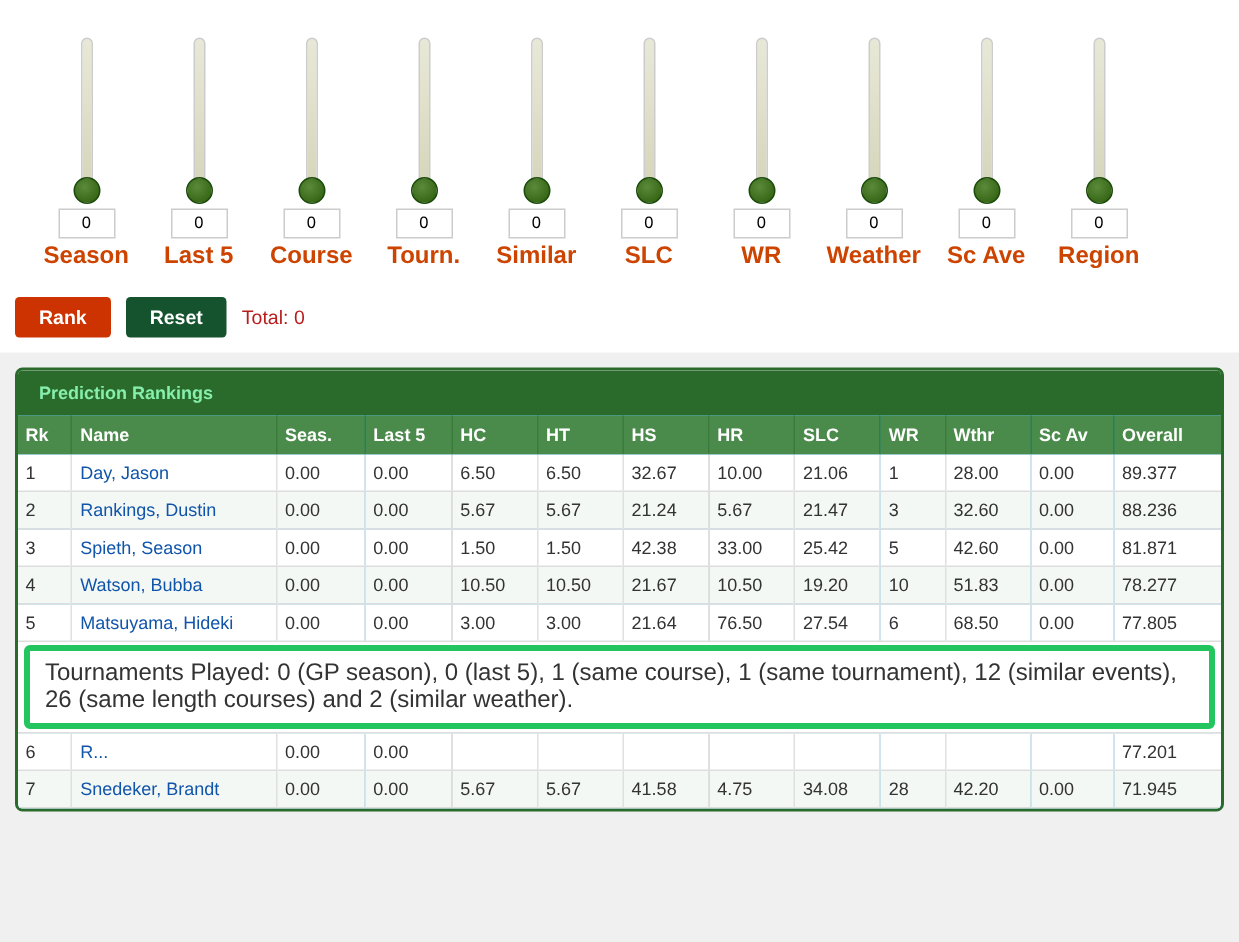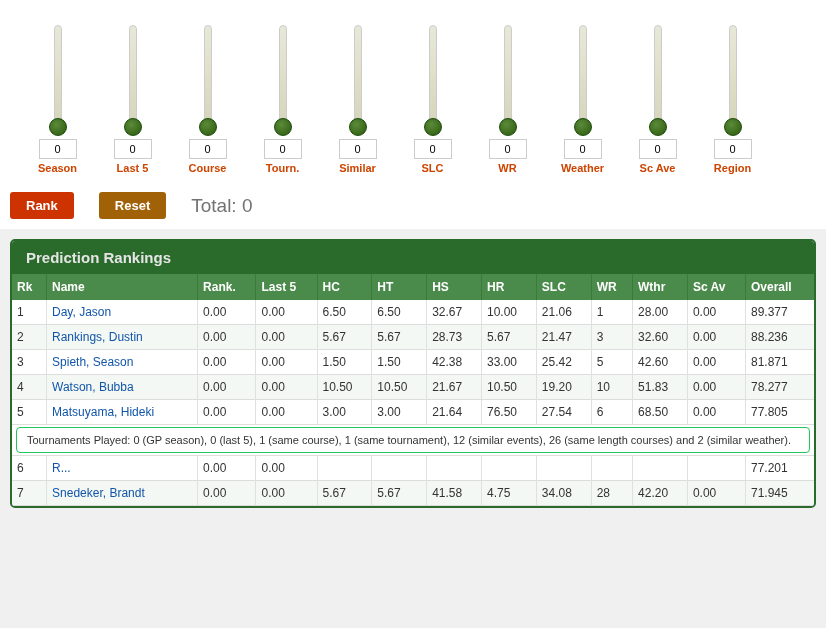--- a/index.html
+++ b/index.html
@@ -69,75 +69,75 @@
       border: 1px solid #ccc;
       text-align: center;
       font-size: 11px;
       margin-top: 4px;
       background: #fff;
       line-height: 20px;
     }
 
     .slider-label {
       color: #cc4400;
-      font-size: 11px;
+      font-size: 16px;
       font-weight: bold;
       margin-top: 3px;
       text-align: center;
     }
 
     
     .buttons-row {
       display: flex;
       align-items: center;
-      gap: 25px;
+      gap: 10px;
       padding: 8px 10px 10px 10px;
       background: #fff;
     }
 
     .btn-rank {
       background: #cc3300;
       color: #fff;
       border: none;
       padding: 6px 16px;
       font-size: 13px;
       font-weight: bold;
       cursor: pointer;
       border-radius: 3px;
     }
 
     .btn-reset {
-      background: #a16207;
+      background: #14532d;
       color: #fff;
       border: none;
       padding: 6px 16px;
       font-size: 13px;
       font-weight: bold;
       cursor: pointer;
       border-radius: 3px;
       text-align: center;
     }
 
     .total-label {
-      font-size: 19px;
-      color: #737373;
+      font-size: 13px;
+      color: #b91c1c;
     }
 
     
     .table-section {
       margin: 10px;
       border: 2px solid #2a6a2a;
       border-radius: 5px;
       overflow: hidden;
     }
 
     .table-title {
       background: #2a6a2a;
-      color: #e5e5e5;
-      font-size: 15px;
+      color: #86efac;
+      font-size: 12px;
       font-weight: bold;
       padding: 8px 14px;
     }
 
     table {
       width: 100%;
       border-collapse: collapse;
       background: #0ea5e9;
     }
 
@@ -185,25 +185,25 @@
       color: #1155aa;
       text-decoration: none;
     }
 
     .tooltip-row td {
       padding: 0;
       background: #fff;
     }
 
     .tooltip-box {
-      border: 1px solid #22c55e;
+      border: 4px solid #22c55e;
       border-radius: 4px;
       background: #fff;
       padding: 6px 10px;
-      font-size: 11px;
+      font-size: 16px;
       color: #333;
       margin: 2px 4px;
     }
   </style>
 </head>
 <body>
 
 <div class="sliders-section">
   <div class="sliders-row">
 
@@ -318,21 +318,21 @@
   </span>
 </div>
 
 <div class="table-section">
   <div class="table-title">Prediction Rankings</div>
   <table>
     <thead>
       <tr>
         <th>Rk</th>
         <th>Name</th>
-        <th>Rank.</th>
+        <th>Seas.</th>
         <th>Last 5</th>
         <th>HC</th>
         <th>HT</th>
         <th>HS</th>
         <th>HR</th>
         <th>SLC</th>
         <th>WR</th>
         <th>Wthr</th>
         <th>Sc Av</th>
         <th>Overall</th>
@@ -356,21 +356,21 @@
         <td>89.377</td>
       </tr>
 
       <tr>
         <td>2</td>
         <td class="name-cell"><a href="#">Rankings, Dustin</a></td>
         <td>0.00</td>
         <td>0.00</td>
         <td>5.67</td>
         <td>5.67</td>
-        <td>28.73</td>
+        <td>21.24</td>
         <td>5.67</td>
         <td>21.47</td>
         <td>3</td>
         <td>32.60</td>
         <td>0.00</td>
         <td>88.236</td>
       </tr>
 
       <tr>
         <td>3</td>

